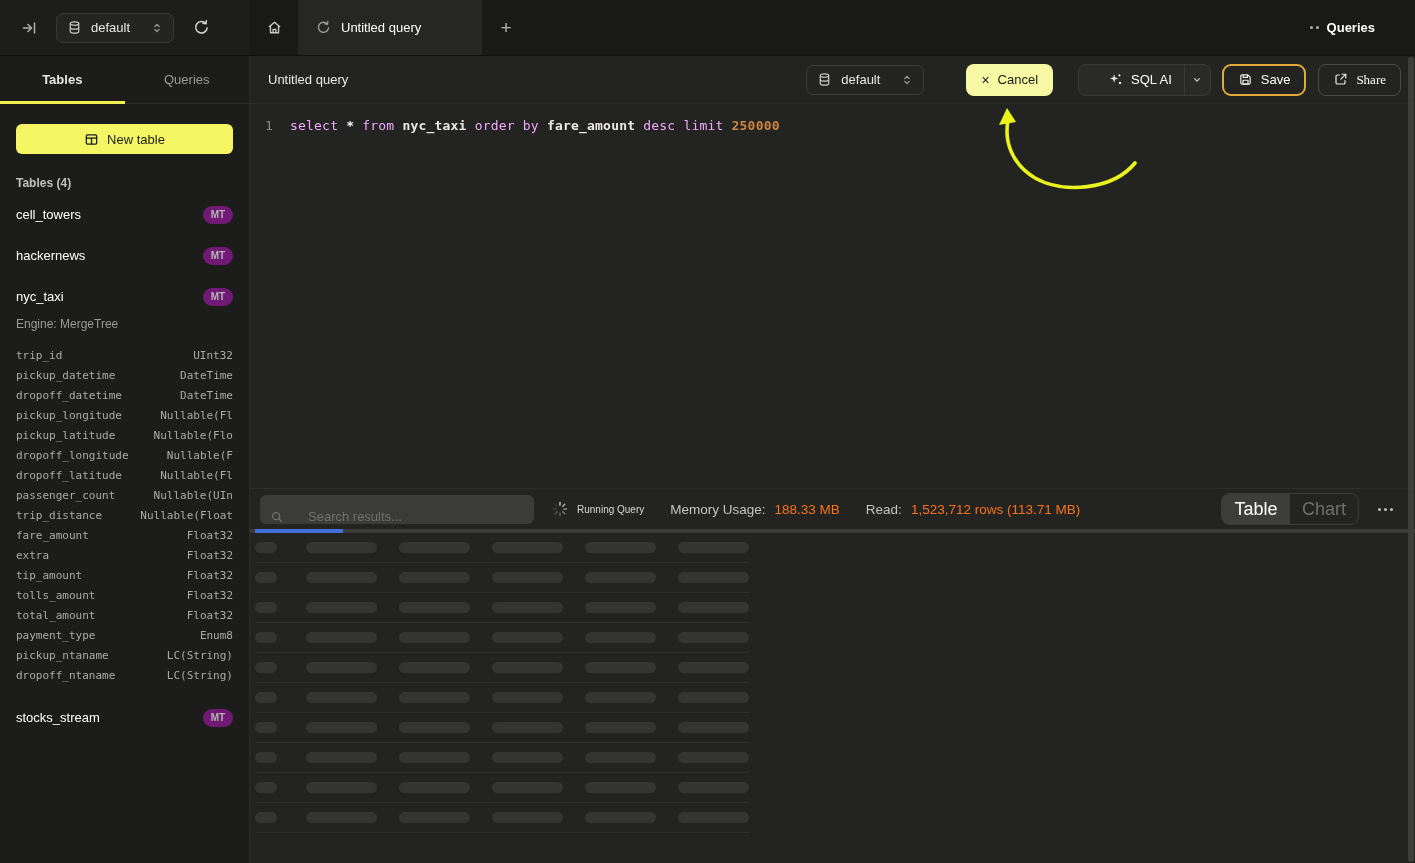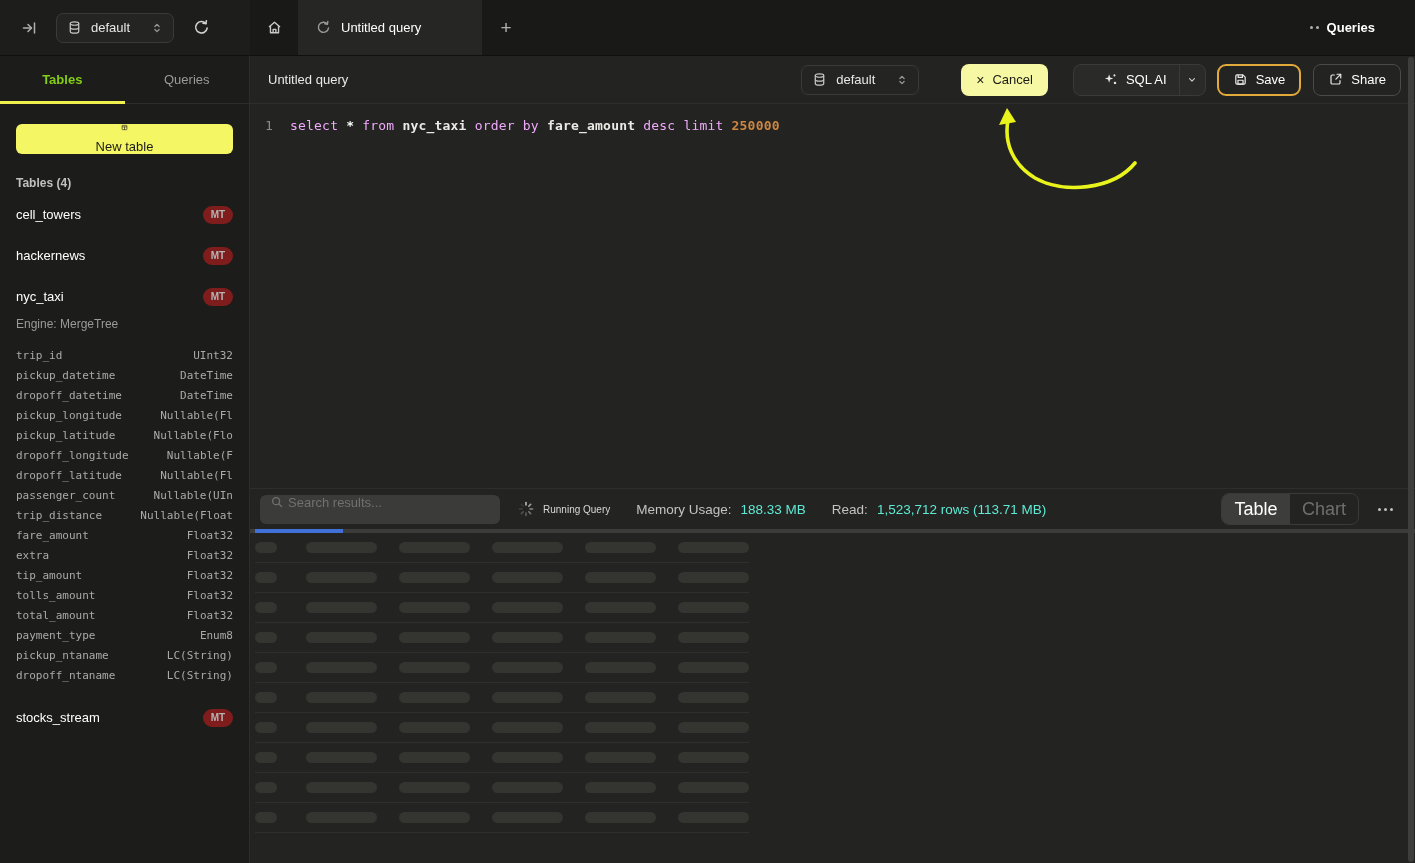--- a/index.html
+++ b/index.html
@@ -23,77 +23,77 @@
   .dots-icon { display:flex; gap:3px; }
   .dots-icon i { width:3px; height:3px; border-radius:50%; background:#b0b0ae; }
 
   
   .body { display:flex; height:807px; }
 
   
   .sidebar { width:250px; flex:0 0 250px; background:#1c1c1a; border-right:1px solid #2c2c2a; display:flex; flex-direction:column; }
   .sidebar-tabs { position:relative; display:flex; height:48px; border-bottom:1px solid #2c2c2a; }
   .sidebar-tab { flex:1; display:flex; align-items:center; justify-content:center; font-size:13px; cursor:pointer; }
-  .sidebar-tab.active { color:#84cc16; font-weight:600; }
+  .sidebar-tab.active { color:#e5e5e5; font-weight:600; }
   .sidebar-tab.inactive { color:#9a9a98; }
   .sidebar-tabs .underline { position:absolute; left:0; bottom:-1px; width:125px; height:3px; background:#f0f14e; }
   .sidebar-content { padding:20px 16px 0 16px; overflow:hidden; }
-  .new-table-btn { display:flex; align-items:center; justify-content:center; gap:8px; width:217px; height:30px; background:#f5f663; color:#1c1c1a; border:none; border-radius:6px; font-size:13px; font-weight:500; cursor:pointer;flex-direction:column; }
+  .new-table-btn { display:flex; align-items:center; justify-content:center; gap:8px; width:217px; height:30px; background:#f5f663; color:#1c1c1a; border:none; border-radius:6px; font-size:13px; font-weight:500; cursor:pointer; }
   .side-search { margin-top:17px; display:flex; align-items:center; gap:8px; width:217px; height:31px; border:1px solid #3a3a38; border-radius:6px; padding:0 10px; background:transparent; }
   .side-search input { flex:1; background:transparent; border:none; outline:none; color:#cfcfcd; font-size:13px; font-family:"Liberation Sans",sans-serif; }
   .side-search input::placeholder { color:#71716f; }
   .section-label { margin-top:22px; color:#c0c0be; font-size:12px; font-weight:600; }
   .table-item { display:flex; align-items:center; justify-content:space-between; height:33px; margin-top:8px; cursor:pointer; }
   .table-item .name { color:#ffffff; font-size:13px; font-weight:500; }
-  .badge { display:flex; align-items:center; justify-content:center; min-width:30px; height:18px; padding:0 7px; background:#7f1d1d; border-radius:999px; color:#b5b5b3; font-size:10px; font-weight:600; }
+  .badge { display:flex; align-items:center; justify-content:center; min-width:30px; height:18px; padding:0 7px; background:#701a75; border-radius:999px; color:#b5b5b3; font-size:10px; font-weight:600; }
   .engine-line { margin-top:4px; color:#9a9a98; font-size:12px; }
   .columns { margin-top:14px; }
   .col-row { display:flex; justify-content:space-between; align-items:center; height:20px; cursor:pointer; }
   .col-row span { font-family:"DejaVu Sans Mono", monospace; font-size:11px; color:#aaaaa8; white-space:nowrap; }
   .col-row .col-type { margin-left:8px; }
   .table-item.last { margin-top:16px; }
 
   
   .main { position:relative; flex:1; display:flex; flex-direction:column; background:#232321; }
   .query-header { display:flex; align-items:center; height:48px; padding:0 14px 0 18px; border-bottom:1px solid #2e2e2c; }
   .query-title { font-size:13px; color:#e8e8e6; }
   .header-controls { margin-left:auto; display:flex; align-items:center; }
   .btn { display:flex; align-items:center; gap:8px; height:32px; padding:0 14px; border-radius:8px; font-size:13px; cursor:pointer; border:1px solid transparent; background:transparent; color:#ffffff; font-family:"Liberation Sans",sans-serif; }
   .btn-cancel { background:#f7f8a3; color:#1a1a18; font-weight:500; margin-left:42px; }
   .btn-cancel .x { font-size:14px; line-height:1; }
   .sqlai-group { display:flex; align-items:stretch; height:32px; margin-left:25px; background:#2a2a28; border:1px solid #3a3a38; border-radius:8px; overflow:hidden;padding-left:17px; }
   .sqlai-main { display:flex; align-items:center; gap:8px; padding:0 12px; cursor:pointer; color:#fff; }
   .sqlai-caret { display:flex; align-items:center; justify-content:center; width:26px; border-left:1px solid #3a3a38; cursor:pointer; }
   .btn-save { margin-left:11px; border:2px solid #e2a93b; border-radius:9px; font-weight:500; }
-  .btn-share { margin-left:12px; border:1px solid #4a4a48; font-weight:500; }
+  .btn-share { margin-left:12px; border:1px solid #4a4a48; font-weight:500;font-family:Liberation Serif, serif; }
   .hdr-db { margin-left:0; }
 
   
   .editor { height:384px; padding:14px 0 0 15px; font-family:"DejaVu Sans Mono", monospace; font-size:13px; }
   .code-line { display:flex; align-items:baseline; }
   .line-num { width:25px; color:#8a8a88; }
   .code { letter-spacing:0.2px; }
   .tok-keyword { color:#f0abfc; }
   .tok-identifier { color:#eceae6; font-weight:700; }
   .tok-star { color:#ffffff; font-weight:700; }
   .tok-number { color:#cd8640; font-weight:700; }
   .tok-plain { color:#eceae6; }
 
   
   .results { flex:1; border-top:1px solid #2e2e2c; display:flex; flex-direction:column; }
   .results-toolbar { display:flex; align-items:center; height:40px; padding:0 18px 0 10px; }
-  .res-search { display:flex; align-items:flex-start; gap:4px; width:240px; height:29px; background:#3b3b39; border-radius:6px; padding:0 10px; }
+  .res-search { display:flex; align-items:flex-end; gap:24px; width:274px; height:29px; background:#3b3b39; border-radius:6px; padding:0 10px; }
   .res-search input { flex:1; background:transparent; border:none; outline:none; color:#cfcfcd; font-size:13px; font-family:"Liberation Sans",sans-serif; }
   .res-search input::placeholder { color:#71716f; }
   .spinner { margin-left:18px; animation:spin 1s steps(8) infinite; }
   @keyframes spin { to { transform:rotate(360deg); } }
   .status-text { margin-left:9px; color:#d8d8d6; font-size:10px; }
   .stat { margin-left:26px; display:flex; gap:9px; align-items:center; }
   .stat .k { color:#c3c3c1; font-size:13.5px; }
-  .stat .v { color:#5eead4; font-size:13.5px; }
+  .stat .v { color:#f97316; font-size:13.5px; }
   .view-toggle { margin-left:auto; display:flex; height:32px; border:1px solid #3a3a38; border-radius:8px; overflow:hidden; background:#232321; }
   .seg { display:flex; align-items:center; justify-content:center; width:68px; font-size:18px; cursor:pointer; }
   .seg.active { background:#3d3d3b; color:#ffffff; font-weight:500; }
   .seg.idle { color:#6f6f6d; }
   .more-btn { margin-left:14px; display:flex; align-items:center; justify-content:center; width:24px; height:24px; border:none; background:transparent; cursor:pointer; }
   .more-btn i { width:3px; height:3px; border-radius:50%; background:#c0c0be; margin:0 1.5px; }
 
   .progress { position:relative; height:4px; background:#3c3c3a; }
   .progress .fill { position:absolute; left:5px; top:0; height:4px; width:88px; background:#4170d8; }
 

